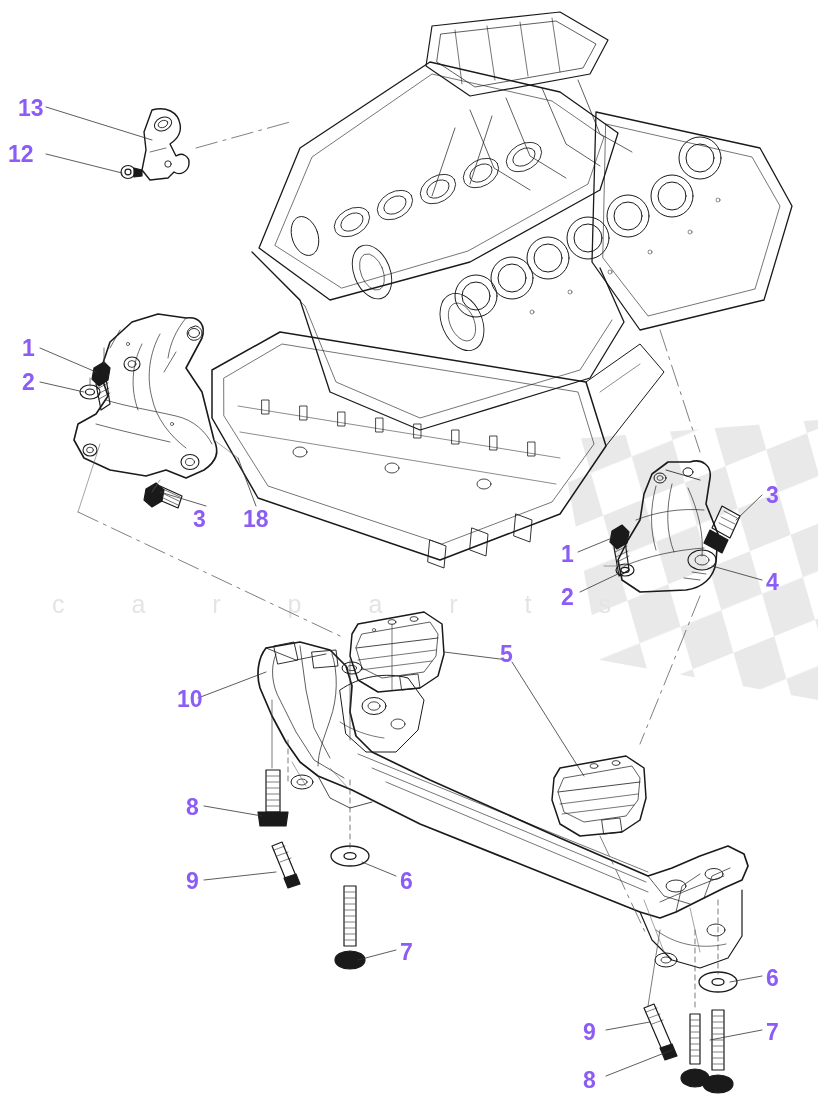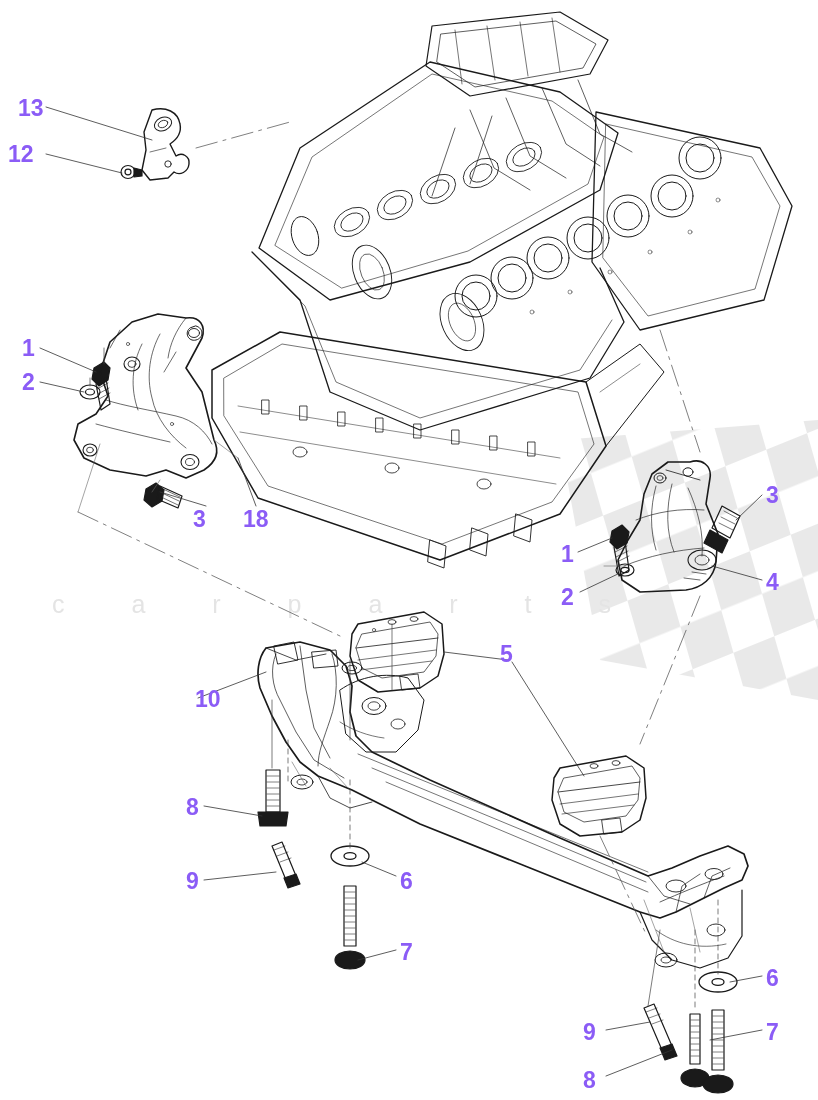--- a/index.html
+++ b/index.html
@@ -433,21 +433,21 @@
   <div class="callout" style="left:8px;  top:143px;">12</div>
   <div class="callout" style="left:22px; top:337px;">1</div>
   <div class="callout" style="left:22px; top:371px;">2</div>
   <div class="callout" style="left:193px;top:508px;">3</div>
   <div class="callout" style="left:243px;top:508px;">18</div>
   <div class="callout" style="left:766px;top:484px;">3</div>
   <div class="callout" style="left:561px;top:543px;">1</div>
   <div class="callout" style="left:561px;top:586px;">2</div>
   <div class="callout" style="left:766px;top:571px;">4</div>
   <div class="callout" style="left:500px;top:643px;">5</div>
-  <div class="callout" style="left:177px;top:688px;margin-left:18px;">10</div>
+  <div class="callout" style="left:177px;top:688px;">10</div>
   <div class="callout" style="left:186px;top:796px;">8</div>
   <div class="callout" style="left:186px;top:870px;">9</div>
   <div class="callout" style="left:400px;top:870px;">6</div>
   <div class="callout" style="left:400px;top:941px;">7</div>
   <div class="callout" style="left:766px;top:967px;">6</div>
   <div class="callout" style="left:583px;top:1021px;">9</div>
   <div class="callout" style="left:766px;top:1021px;">7</div>
   <div class="callout" style="left:583px;top:1069px;">8</div>
 
 </div>

